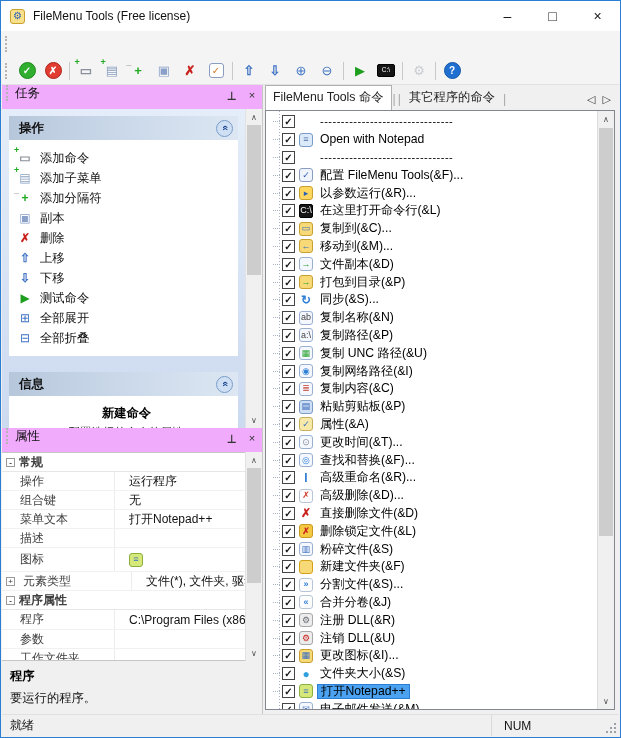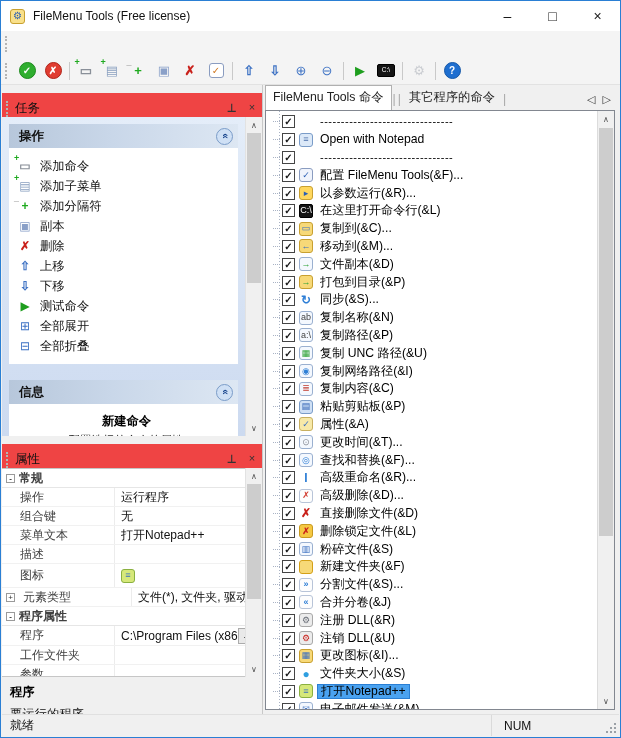--- a/index.html
+++ b/index.html
@@ -38,21 +38,21 @@
 .ico.circle { border-radius:50%; width:17px; height:17px; }
 .ico.rect { border-radius:2px; width:18px; height:13px; }
 .ico .badge { position:absolute; top:-5px; left:-4px; font-size:9px; font-weight:bold; line-height:1; }
 .ico.sm { width:14px; height:14px; }
 .ico.sm .g { font-size:9px; }
 .ico.sm .g.big { font-size:12px; }
 
 .main { position:absolute; top:84px; left:1px; right:1px; bottom:23px; display:flex; }
 .leftcol { width:261px; display:flex; flex-direction:column; border-right:1px solid #c8c8c8;
   background:#f0f0f0; }
-.panel-header { height:24px; display:flex; align-items:flex-end; background:#ef4444; flex:none;margin-top:8px; }
+.panel-header { height:24px; display:flex; align-items:flex-start; background:#f0abfc; flex:none; }
 .panel-title { flex:1; font-size:12.5px; color:#111; }
 .ph-btn { width:20px; height:20px; display:flex; align-items:center; justify-content:center;
   font-size:11px; color:#333; background:transparent; border:none; }
 .ph-btn .pin { display:inline-block; transform:rotate(180deg); font-weight:bold; }
 
 .tasks-body { position:relative; height:319px; background:linear-gradient(180deg,#e4edf9,#ccdaf0);
   padding:7px 24px 0 7px; overflow:hidden; flex:none; }
 .group { background:#fff; margin-bottom:16px; }
 .group-header { height:24px; display:flex; align-items:center; padding:0 5px 0 10px;
   background:linear-gradient(90deg,#b7c7db 0%,#c9d7e9 45%,#dde7f3 100%);
@@ -74,21 +74,21 @@
 
 .props-wrap { flex:1; display:flex; flex-direction:column; background:#f0f0f0; }
 .grid { position:relative; background:#fff; height:209px; overflow:hidden;
   border-top:1px solid #c6c6c6; border-bottom:1px solid #c6c6c6; padding-right:17px; flex:none; }
 .grow { display:flex; align-items:center; height:19px; border-bottom:1px solid #f1f1f1; }
 .grow.cat { font-weight:bold; border-bottom:1px solid #e6e6e6; }
 .exp { width:9px; height:9px; border:1px solid #9a9a9a; margin:0 4px 0 4px; font-size:8px;
   line-height:7px; text-align:center; color:#333; background:#fff; flex:none; }
 .glabel { width:112px; padding-left:18px; color:#404040; white-space:nowrap; overflow:hidden; flex:none; }
 .grow.cat .glabel { width:auto; padding-left:0; }
-.gval { flex:1; align-self:stretch; border-left:1px solid #ececec; padding-left:6px;
+.gval { flex:1; align-self:stretch; border-left:1px solid #ececec; padding-left:14px;
   display:flex; align-items:center; white-space:nowrap; overflow:hidden; color:#111; }
 .browse { margin-left:auto; width:19px; height:16px; background:#e9e9e9; border:1px solid #ababab;
   font-size:9px; line-height:9px; text-align:center; color:#222; flex:none; }
 .desc-box { flex:1; padding:7px 8px; background:#f0f0f0; }
 .desc-title { font-weight:bold; font-size:12.3px; margin-bottom:5px; }
 .desc-text { font-size:12.3px; color:#111; }
 
 .rightcol { flex:1; display:flex; flex-direction:column; background:#f0f0f0; padding:3px 4px 4px 2px; }
 .tabbar { height:22px; display:flex; align-items:flex-end; font-size:12.3px; color:#222; flex:none; }
 .tab { padding:3px 7px 4px 7px; white-space:nowrap; }
@@ -391,25 +391,25 @@
             </div>
             <div class="grow cat">
               <span class="exp">-</span>
               <span class="glabel">程序属性</span>
             </div>
             <div class="grow" style="height: 20px;">
               <span class="glabel">程序</span>
               <span class="gval">C:\Program Files (x86<button class="browse">...</button></span>
             </div>
             <div class="grow">
+              <span class="glabel">参数</span>
+              <span class="gval"></span>
+            </div>
+            <div class="grow">
               <span class="glabel">工作文件夹</span>
-              <span class="gval"></span>
-            </div>
-            <div class="grow">
-              <span class="glabel">参数</span>
               <span class="gval"></span>
             </div>
           </div>
         <div class="vscroll" style="top: 209px; bottom: auto; position: absolute; right: 0px; height: 209px; margin-top: -209px;" id="prop-scroll">
             <span class="sarrow">∧</span>
             <span class="strack">
               <span class="sthumb" style="top: 0px; height: 65%;"></span>
             </span>
             <span class="sarrow">∨</span>
           </div>

